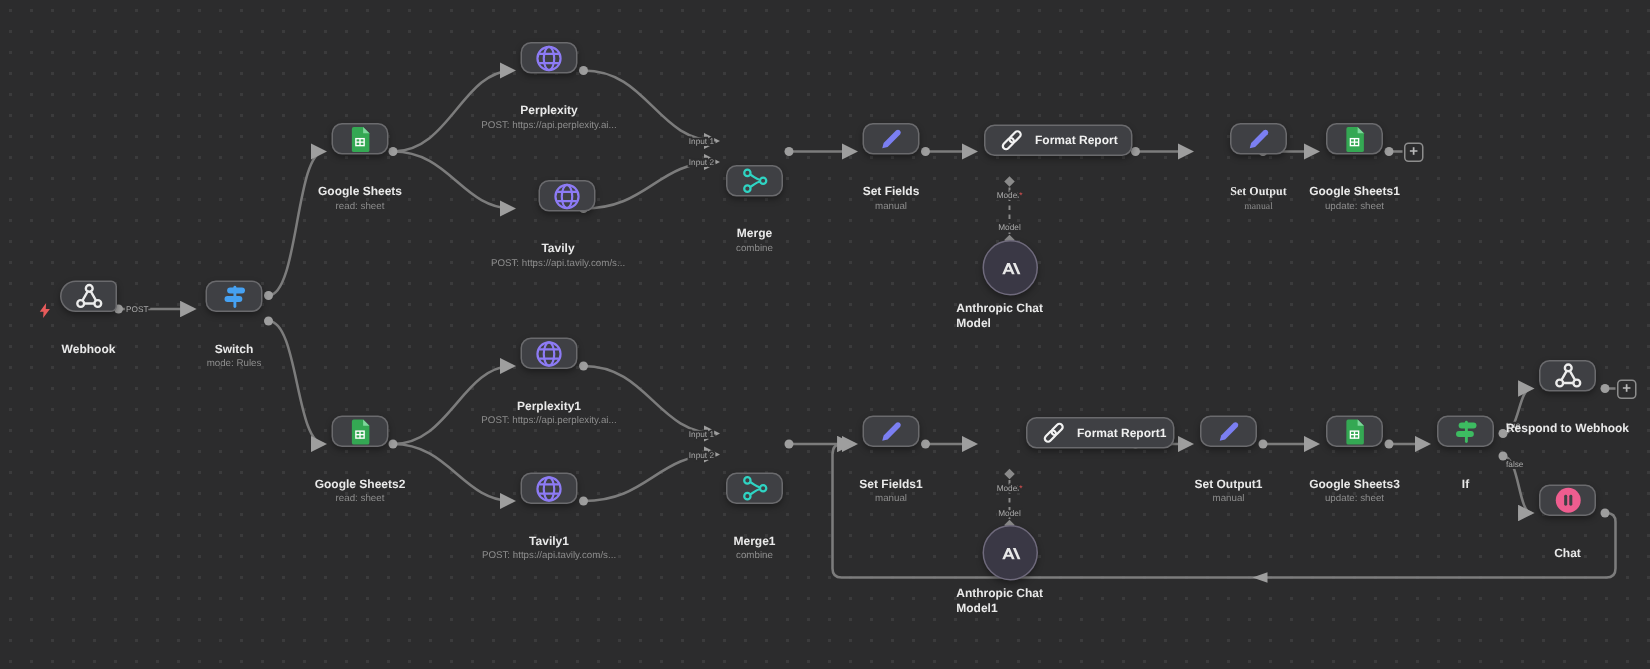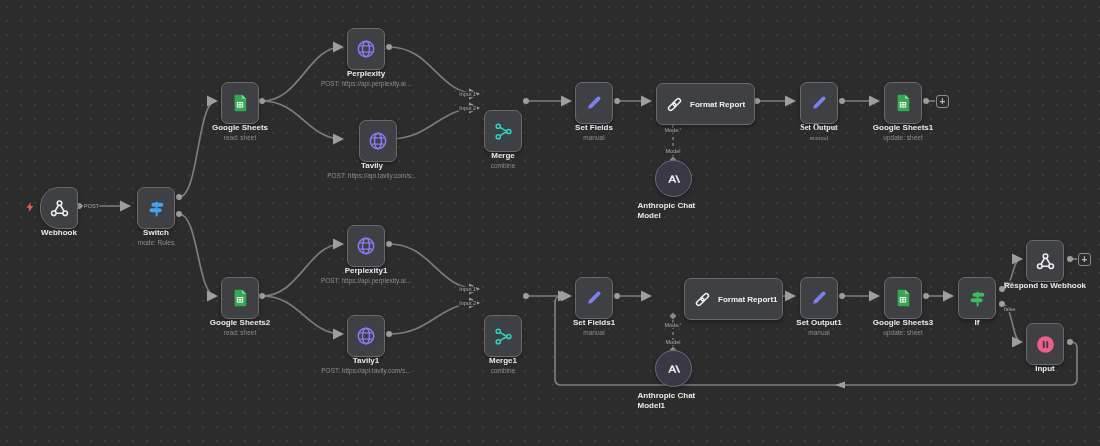--- a/index.html
+++ b/index.html
@@ -6,21 +6,21 @@
   #canvas{
     position:relative;width:1100px;height:446px;overflow:hidden;
     background-color:#2c2c2d;
     background-image:radial-gradient(circle,#3b3b3c 1px,transparent 1.3px);
     background-size:14px 14px;
     font-family:"Liberation Sans",sans-serif;
   }
   #wires{position:absolute;left:0;top:0;width:1100px;height:446px;}
   .node{position:absolute;}
   .node-box{
-    width:38px;height:42px;background:#3f4044;border:1.5px solid #6a6a6d;
+    width:38px;height:21px;background:#3f4044;border:1.5px solid #6a6a6d;
     border-radius:7px;box-sizing:border-box;display:flex;align-items:center;justify-content:center;
     box-shadow:0 2px 4px rgba(0,0,0,.35);
   }
   .node-box.round-left{border-radius:19px 7px 7px 19px;}
   .node-box.wide{width:99px;flex-direction:row;gap:6px;padding:0 8px;justify-content:flex-start;}
   .node-box.circle{width:37px;height:37px;border-radius:50%;background:#3a3845;border-color:#6f6a7c;}
   .icon{display:flex;align-items:center;justify-content:center;}
   .icon svg{display:block;}
   .nlabel{
     position:absolute;top:41px;left:50%;transform:translateX(-50%);
@@ -251,21 +251,21 @@
         <div class="node-box circle">
           <span class="icon">
             <svg width="18" height="18" viewBox="0 0 24 24" fill="#e8e8e8">
               <path d="M8.6 7 L4.2 17 h2.5 l0.9-2.2 h4.3 L12.8 17 h2.5 L10.9 7 z M9.7 9.9 l1.4 3.2 H8.3 z"></path>
               <path d="M13.6 7 l4.3 10 h2.5 L16.1 7 z"></path>
             </svg>
           </span>
         </div>
         <div class="nlabel wrap">Anthropic Chat Model</div>
       </div>
-      <div class="node" style="left: 800px; top: 82px; font-family: Liberation Serif, serif;">
+      <div class="node" style="left: 820px; top: 82px; font-family: Liberation Serif, serif;">
         <div class="node-box">
           <span class="icon">
             <svg width="20" height="20" viewBox="0 0 24 24">
               <path d="M5 19 l1.1-4.3 L16.2 4.6 a2.3 2.3 0 0 1 3.2 3.2 L9.3 17.9 z" fill="#7b7ff2"></path>
             </svg>
           </span>
         </div>
         <div class="nlabel">Set Output</div>
         <div class="nsub">manual</div>
       </div>
@@ -437,19 +437,19 @@
       <div class="node" style="left: 1026px; top: 323px;">
         <div class="node-box">
           <span class="icon">
             <svg width="21" height="21" viewBox="0 0 24 24">
               <circle cx="12" cy="12" r="9.5" fill="#ef5d8f"></circle>
               <rect x="8.9" y="7.9" width="2.3" height="8.2" rx="1.1" fill="#3f4044"></rect>
               <rect x="12.8" y="7.9" width="2.3" height="8.2" rx="1.1" fill="#3f4044"></rect>
             </svg>
           </span>
         </div>
-        <div class="nlabel">Input</div>
+        <div class="nlabel">Chat</div>
       </div>
     </div>
 
   <div class="plus-endpoint" style="left:936px;top:94.5px;">+</div>
   <div class="plus-endpoint" style="left:1078px;top:252.5px;">+</div>
 </div>
 
 </body></html>

